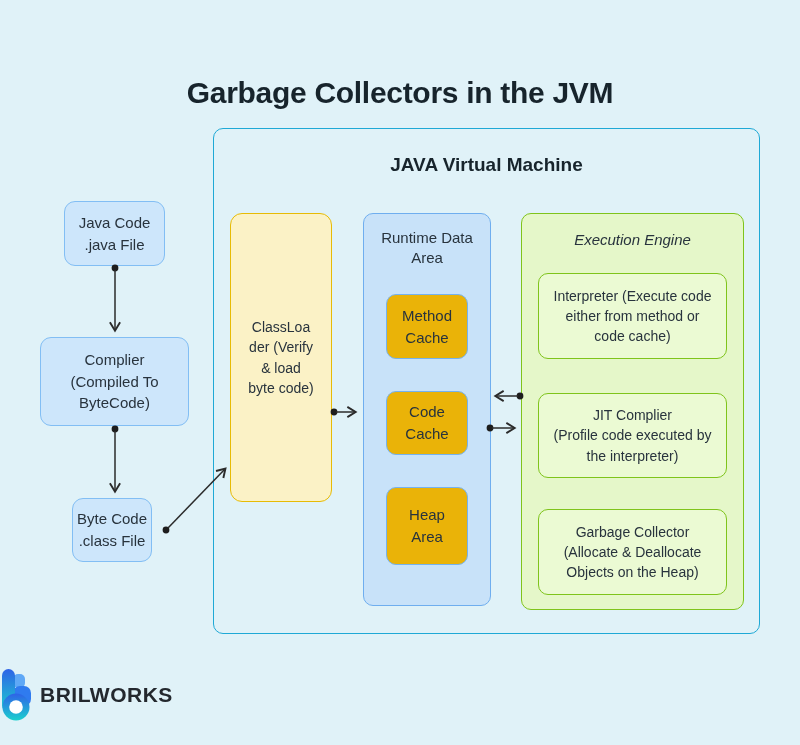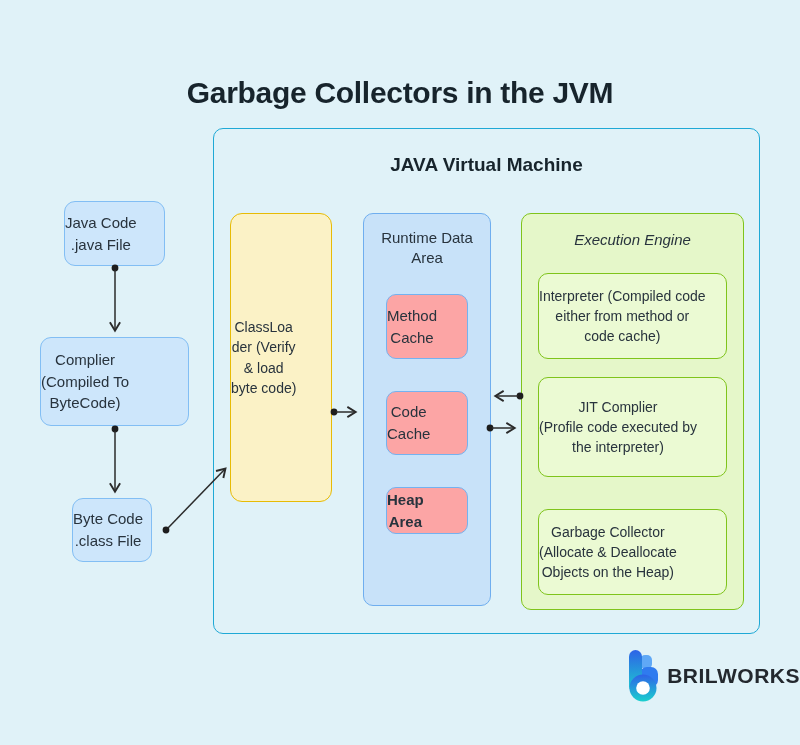--- a/index.html
+++ b/index.html
@@ -11,21 +11,21 @@
     color:#28333d;
     overflow:hidden;
   }
   .page-title {
     position:absolute; left:0; right:0; top:44;
     top:44px; text-align:center;
     font-size:30px; font-weight:800; letter-spacing:-0.3px; color:#17242c;margin-top:32px;
   }
   .node {
     position:absolute;
-    display:flex; align-items:center; justify-content:flex-start;
+    display:flex; align-items:center; justify-content:center;
     text-align:center; white-space:pre-line;
     line-height:1.45;
   }
   
   .jvm-box {
     left:213px; top:128px; width:547px; height:506px;
     border:1.6px solid #1fa9d6; border-radius:10px;
     position:absolute;
   }
   .jvm-title {
@@ -49,51 +49,51 @@
   
   .runtime {
     position:absolute; left:363px; top:213px; width:128px; height:393px;
     background:#c8e2f9; border:1.5px solid #6faeef; border-radius:10px;
   }
   .runtime-title {
     position:absolute; left:0; right:0; top:14px;
     text-align:center; font-size:15px; line-height:1.35; white-space:pre-line;
   }
   .runtime-sub {
-    background:#fca5a5; border:1.4px solid #74b2f0; border-radius:10px;
+    background:#eab308; border:1.4px solid #74b2f0; border-radius:10px;
     font-size:15px;
   }
   .method-cache { left:386px; top:294px; width:82px; height:65px; }
   .code-cache   { left:386px; top:391px; width:82px; height:64px; }
-  .heap-area    { left:386px; top:487px; width:82px; height:47px;font-weight:bold; }
+  .heap-area    { left:386px; top:487px; width:82px; height:78px; }
   
   .execution {
     position:absolute; left:521px; top:213px; width:223px; height:397px;
     background:#e5f7c9; border:1.5px solid #7fc41b; border-radius:10px;
   }
   .execution-title {
     position:absolute; left:0; right:0; top:17px;
     text-align:center; font-size:15px;font-style:italic;
   }
   .green-sub {
     background:#ebfad3; border:1.4px solid #7fc41b; border-radius:10px;
     font-size:14px;
   }
   .interpreter { left:538px; top:273px; width:189px; height:86px; }
-  .jit         { left:538px; top:377px; width:189px; height:100px; }
+  .jit         { left:538px; top:393px; width:189px; height:85px; }
   .gc          { left:538px; top:509px; width:189px; height:86px; }
   
   .arrows {
     position:absolute; left:0; top:0; width:800px; height:745px;
     pointer-events:none; z-index:5;
   }
   
   .footer {
-    position:absolute; left:0; right:0; top:648px; height:56px;
-    display:flex; align-items:center; justify-content:flex-end; 
+    position:absolute; left:0; right:0; top:667px; height:56px;
+    display:flex; align-items:center; justify-content:flex-start; 
   }
   .brand-text {
     font-size:21px; font-weight:800; letter-spacing:0.5px; color:#23282e;
   }
 </style>
 </head>
 <body>
 
 <div class="page-title">Garbage Collectors in the JVM</div>
 
@@ -136,21 +136,21 @@
 </div>
 <div class="node runtime-sub heap-area">
   <span>Heap
 Area</span>
 </div>
 
 <div class="execution">
   <div class="execution-title">Execution Engine</div>
 </div>
 <div class="node green-sub interpreter">
-  <span>Interpreter (Compiled code
+  <span>Interpreter (Execute code
 either from method or
 code cache)</span>
 </div>
 <div class="node green-sub jit">
   <span>JIT Complier
 (Profile code executed by
 the interpreter)</span>
 </div>
 <div class="node green-sub gc">
   <span>Garbage Collector

